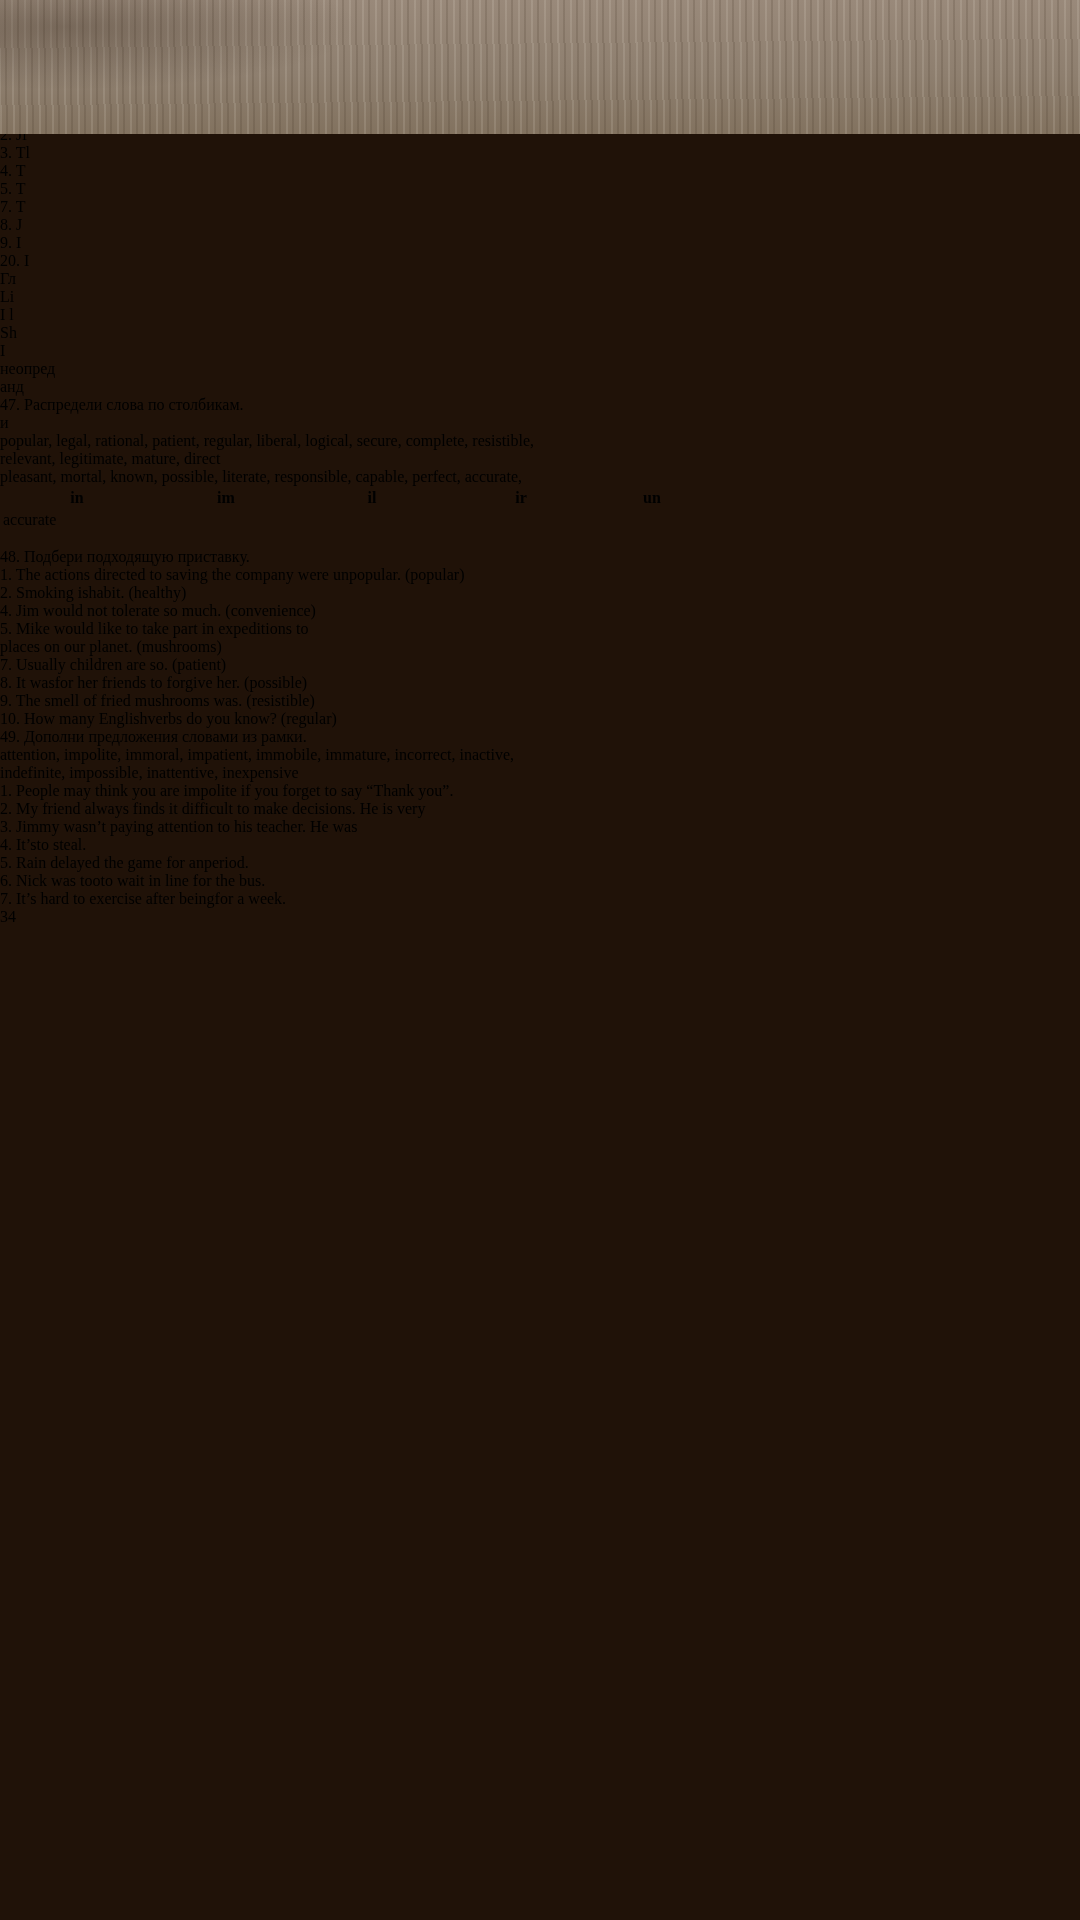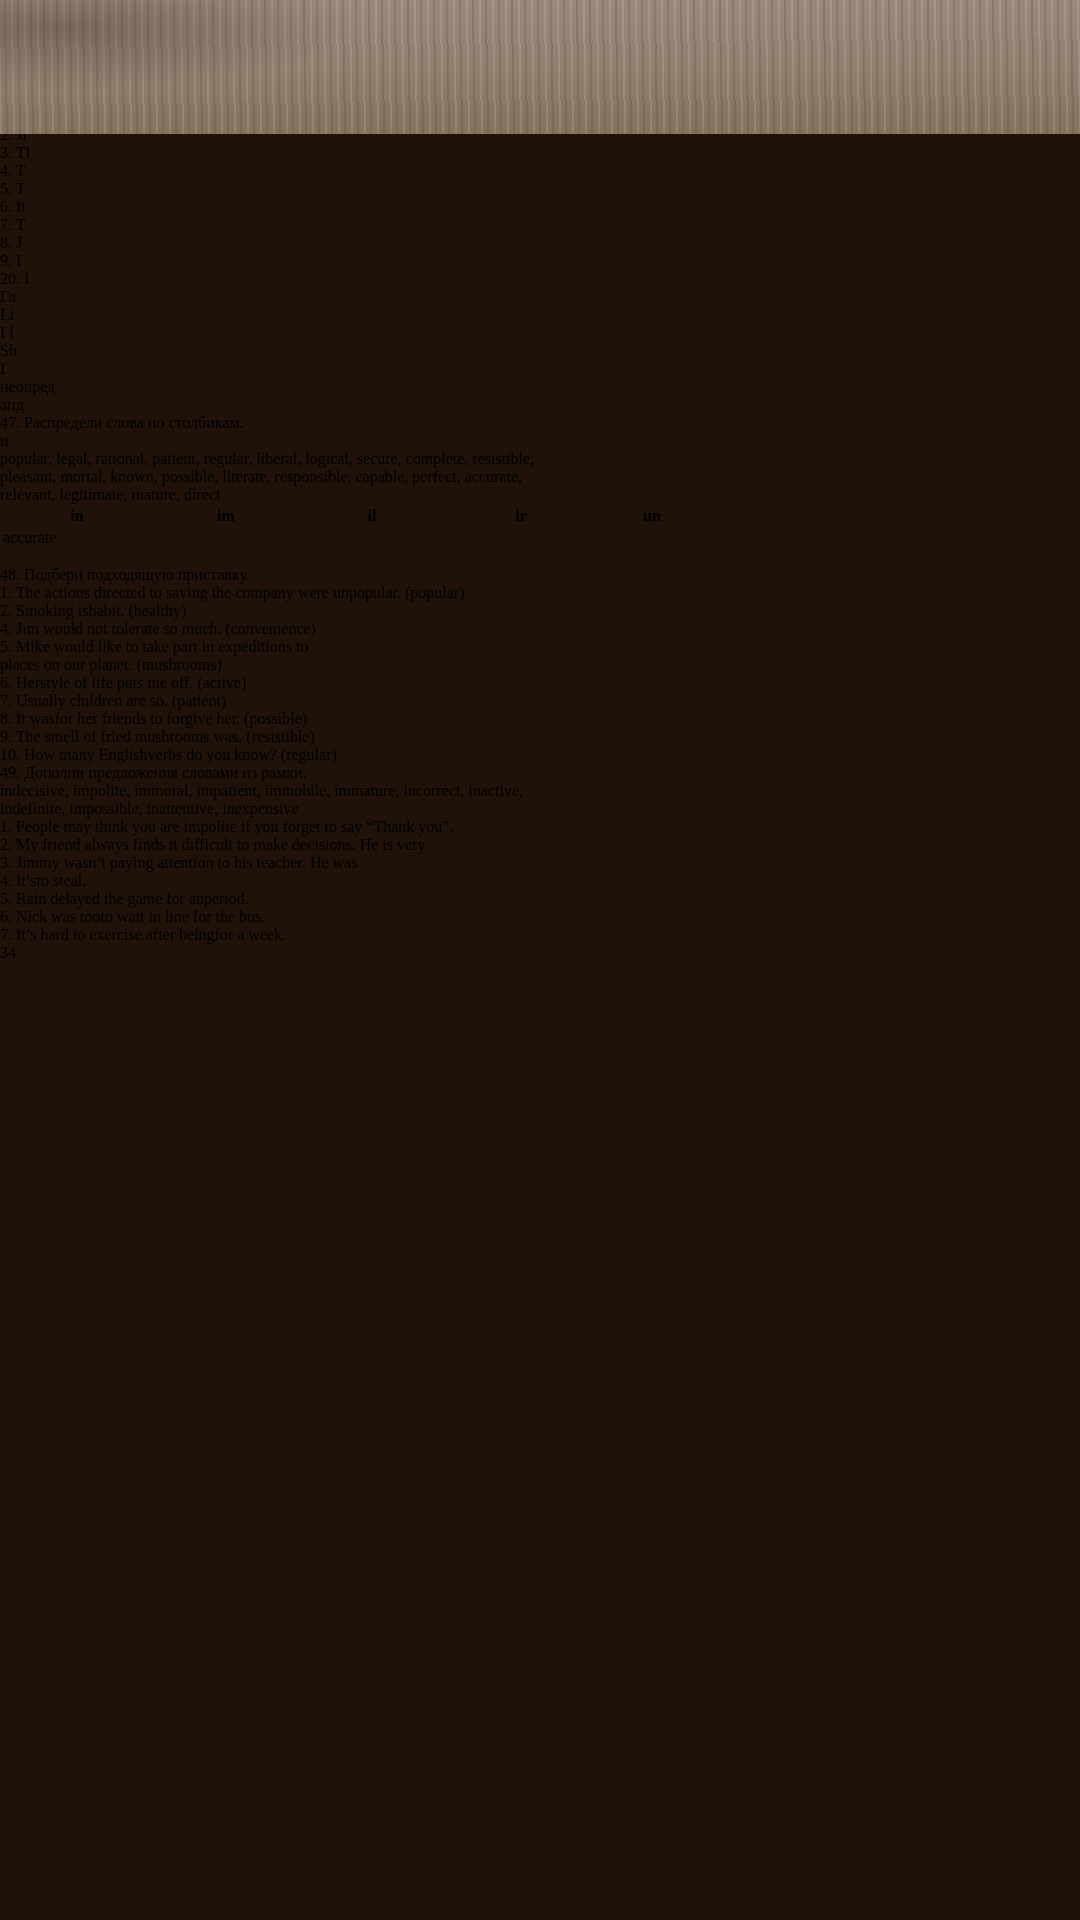--- a/index.html
+++ b/index.html
@@ -147,21 +147,20 @@
     <div>10. Ro</div>
     <div>11, Th</div>
     <div>12. It’s</div>
     <div class="rp-gap"></div>
     <div class="rp-heading">50. В</div>
     <div>1. Yo</div>
     <div>2. Ji</div>
     <div>3. Tl</div>
     <div>4. T</div>
     <div>5. T</div>
-    <div>6. It</div>
     <div>7. T</div>
     <div>8. J</div>
     <div>9. I</div>
     <div>20. I</div>
   </div>
   <div class="rp-box">
     <div class="l1">Гл</div>
     <div class="l2">Li</div>
     <div class="l3">I l</div>
     <div class="l4">Sh</div>
@@ -178,22 +177,22 @@
   <div class="hw-margin">анд</div>
 
   <div class="sec47">
     <div class="title">
       <span>47.</span>
       <span>Распредели слова по столбикам.</span>
     </div>
     <div class="wordbox">
       <span class="hw-insert">и</span>
       <div>popular, legal, rational, patient, regular, liberal, logical, secure, complete, resistible,</div>
+      <div>relevant, legitimate, mature, direct</div>
       <div><span>pleasant, mortal, known, possible, literate, responsible, capable, perfect, </span><span class="struck">accurate</span><span>,</span></div>
-      <div>relevant, legitimate, mature, direct</div>
     </div>
     <table class="prefix-table">
       <colgroup>
           <col style="width:150px">
           <col style="width:144px">
           <col style="width:144px">
           <col style="width:150px">
           <col style="width:108px">
         </colgroup>
       <tbody>
@@ -259,24 +258,20 @@
     <div class="item">
       <span class="num">4.</span>
       <span class="txt"><span>Jim would not tolerate so much</span><span class="blank" style="width:235px"></span><span>. (convenience)</span></span>
     </div>
     <div class="item">
       <span class="num">5.</span>
       <span class="txt"><span>Mike would like to take part in expeditions to</span><span class="blank" style="width:242px"></span></span>
     </div>
     <div class="cont">places on our planet. (mushrooms)</div>
     <div class="item">
-      <span class="num">6.</span>
-      <span class="txt"><span>Her</span><span class="blank" style="width:196px"></span><span>style of life puts me off. (active)</span></span>
-    </div>
-    <div class="item">
       <span class="num">7.</span>
       <span class="txt"><span>Usually children are so</span><span class="blank" style="width:215px"></span><span>. (patient)</span></span>
     </div>
     <div class="item">
       <span class="num">8.</span>
       <span class="txt"><span>It was</span><span class="blank" style="width:235px"></span><span>for her friends to forgive her. (possible)</span></span>
     </div>
     <div class="item">
       <span class="num">9.</span>
       <span class="txt"><span>The smell of fried mushrooms was</span><span class="blank" style="width:205px"></span><span>. (resistible)</span></span>
@@ -286,21 +281,21 @@
       <span class="txt"><span>How many English</span><span class="blank" style="width:222px"></span><span>verbs do you know? (regular)</span></span>
     </div>
   </div>
 
   <div class="sec49">
     <div class="title">
       <span>49.</span>
       <span>Дополни предложения словами из рамки.</span>
     </div>
     <div class="wordbox49">
-      <span>indecisive, </span><span class="struck">impolite</span><span>, immoral, impatient, immobile, immature, incorrect, inactive,</span>
+      <span>attention, </span><span class="struck">impolite</span><span>, immoral, impatient, immobile, immature, incorrect, inactive,</span>
       <div>indefinite, impossible, inattentive, inexpensive</div>
     </div>
     <div class="items">
       <div class="item">
         <span class="num">1.</span>
         <span class="txt"><span>People may think you are </span><span class="b">impolite</span><span> if you forget to say “Thank you”.</span></span>
       </div>
       <div class="item">
         <span class="num">2.</span>
         <span class="txt"><span>My friend always finds it difficult to make decisions. He is very</span><span class="blank" style="width:168px"></span></span>

